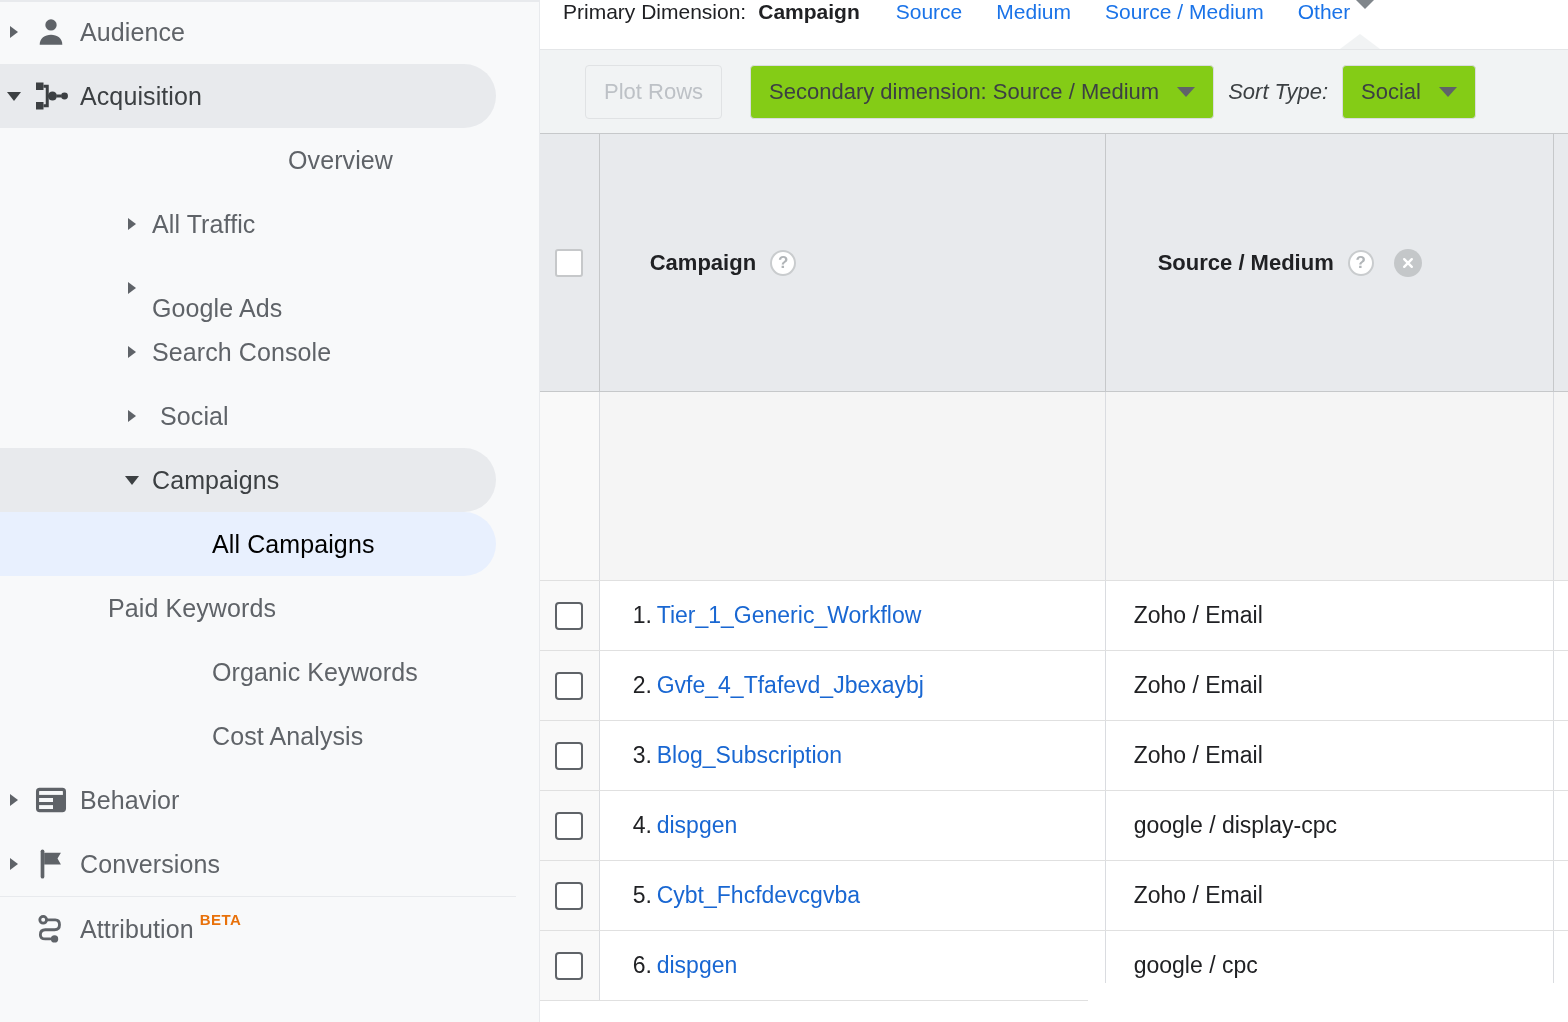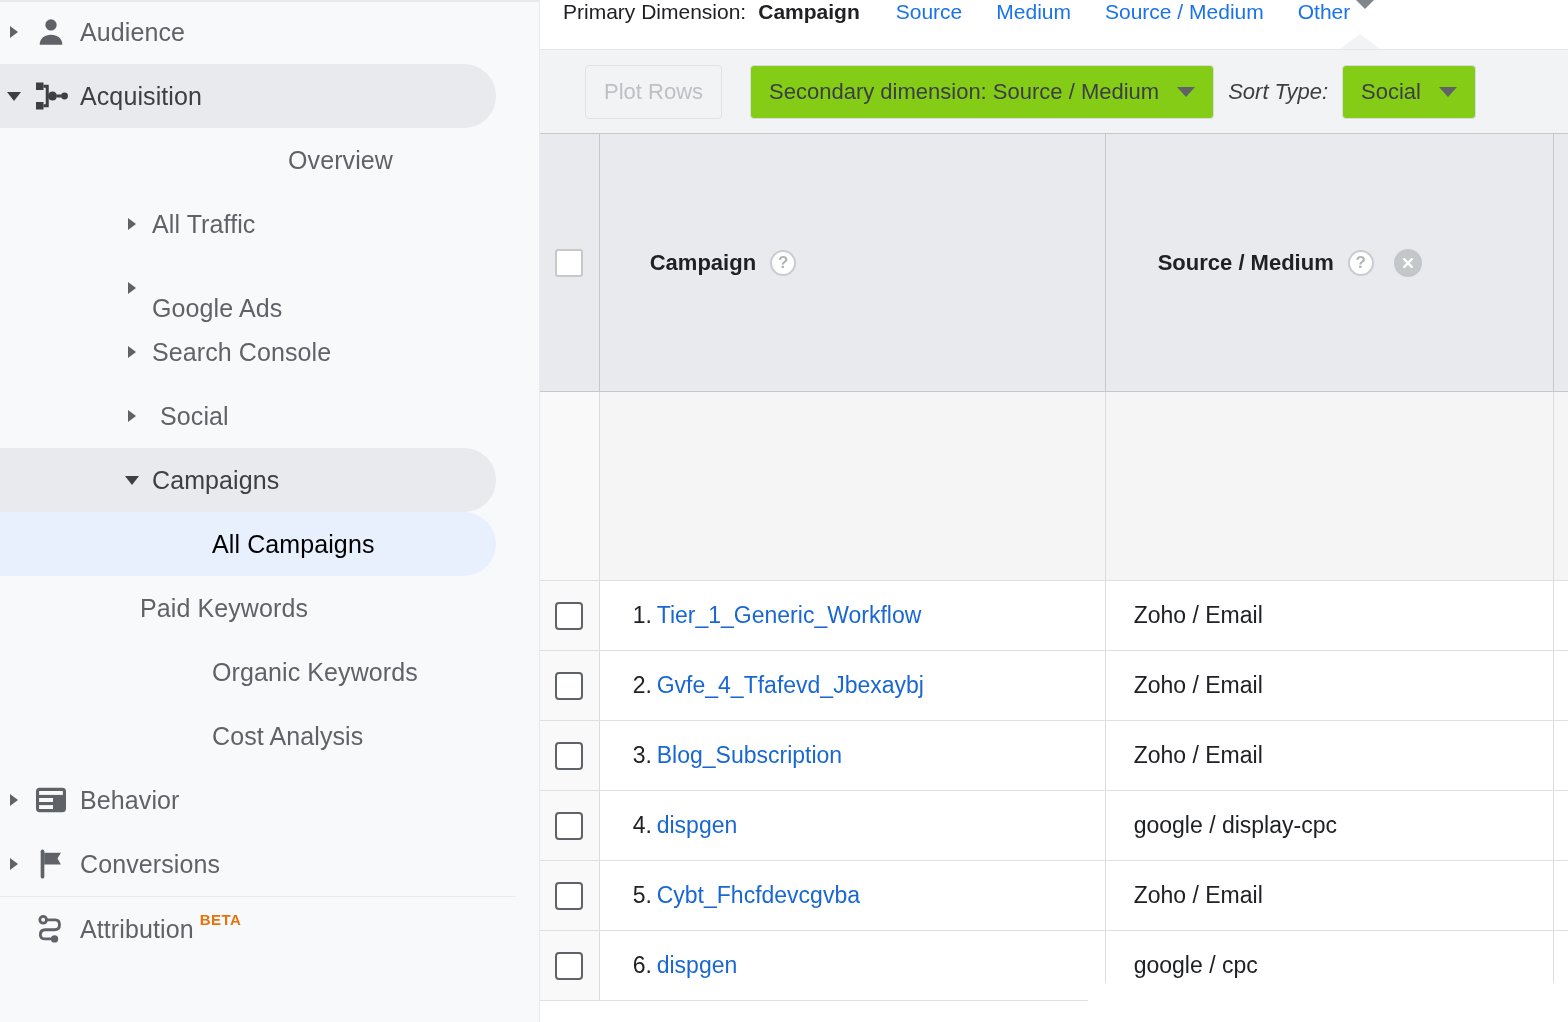--- a/index.html
+++ b/index.html
@@ -241,21 +241,21 @@
             <span class="tri down"></span>
           </div>
           <span class="nav-label" style="margin-left: 6px;">Campaigns</span>
         </div>
         <div class="nav-row active">
           <div class="tri-slot"></div>
           <span class="nav-label" style="margin-left: 184px;">All Campaigns</span>
         </div>
         <div class="nav-row">
           <div class="tri-slot"></div>
-          <span class="nav-label" style="margin-left: 112px;">Paid Keywords</span>
+          <span class="nav-label" style="margin-left: 80px;">Paid Keywords</span>
         </div>
         <div class="nav-row">
           <div class="tri-slot"></div>
           <span class="nav-label" style="margin-left: 184px;">Organic Keywords</span>
         </div>
         <div class="nav-row">
           <div class="tri-slot"></div>
           <span class="nav-label" style="margin-left: 184px;">Cost Analysis</span>
         </div>
         <div class="nav-row">

